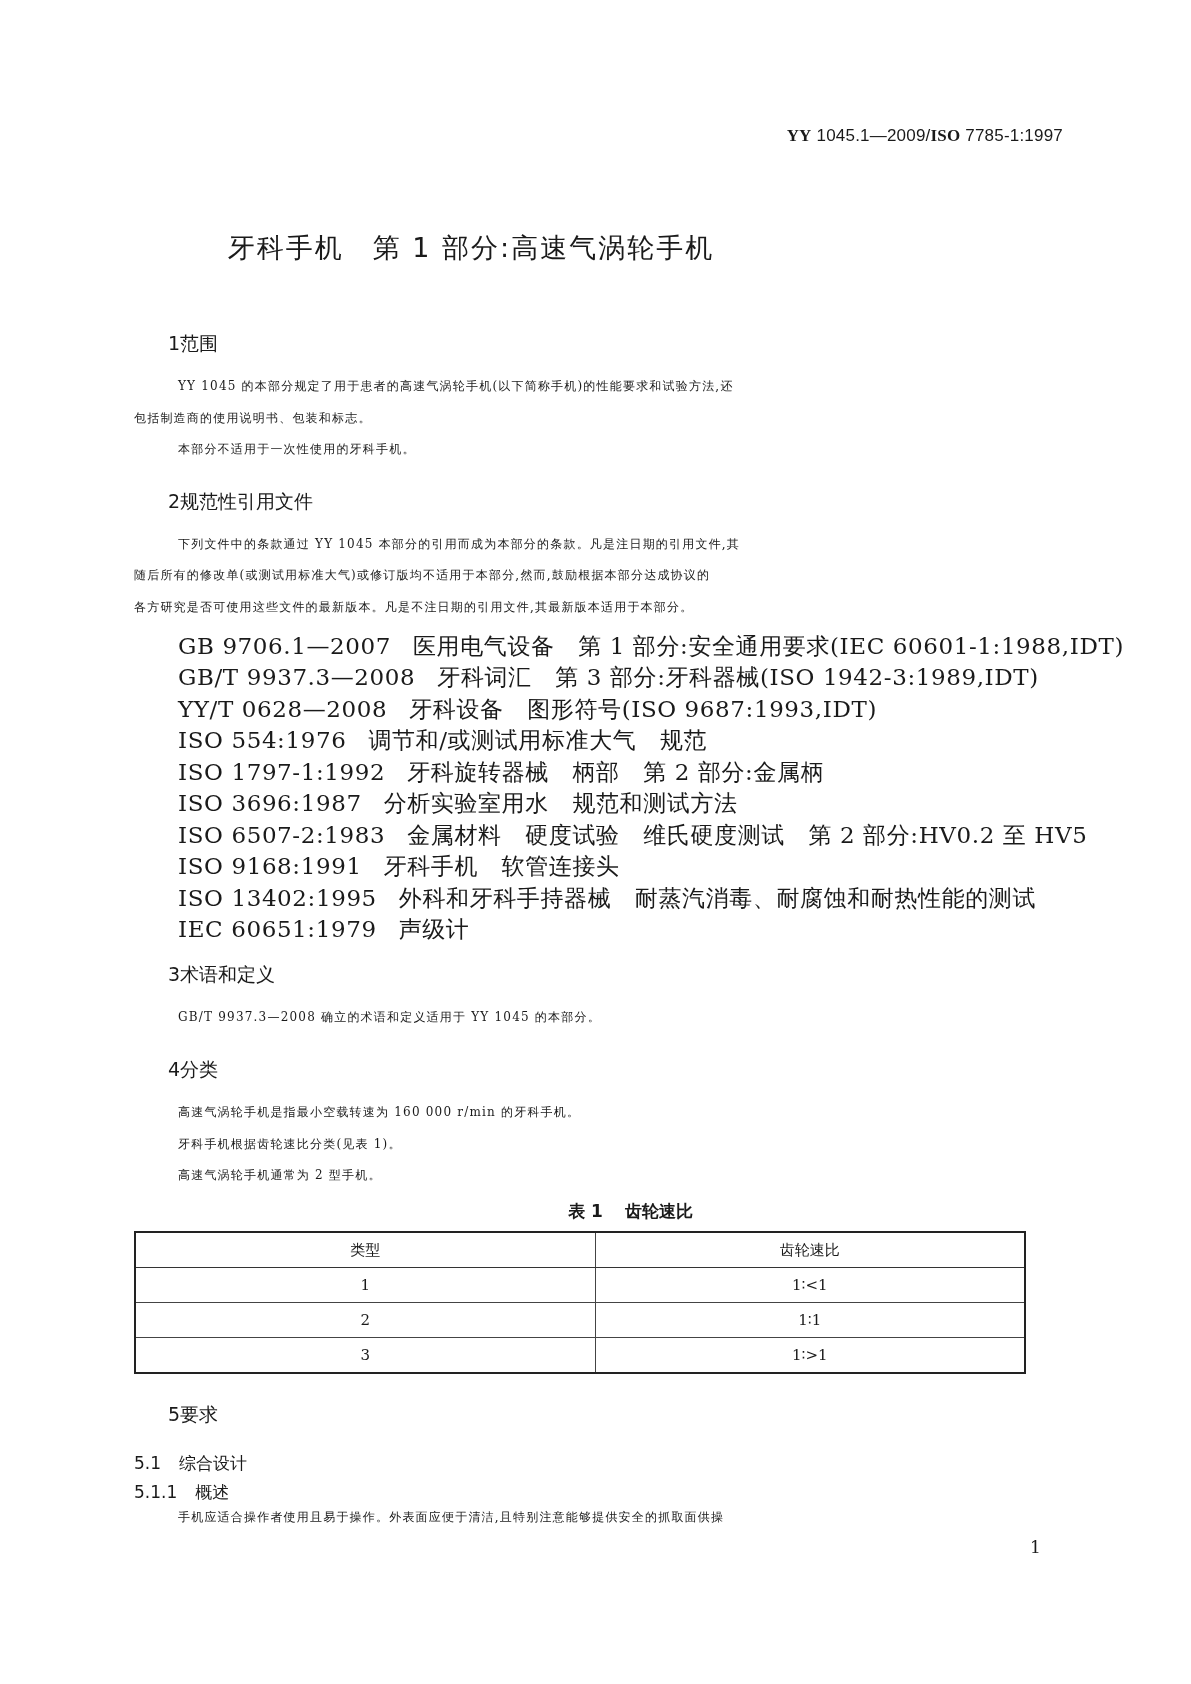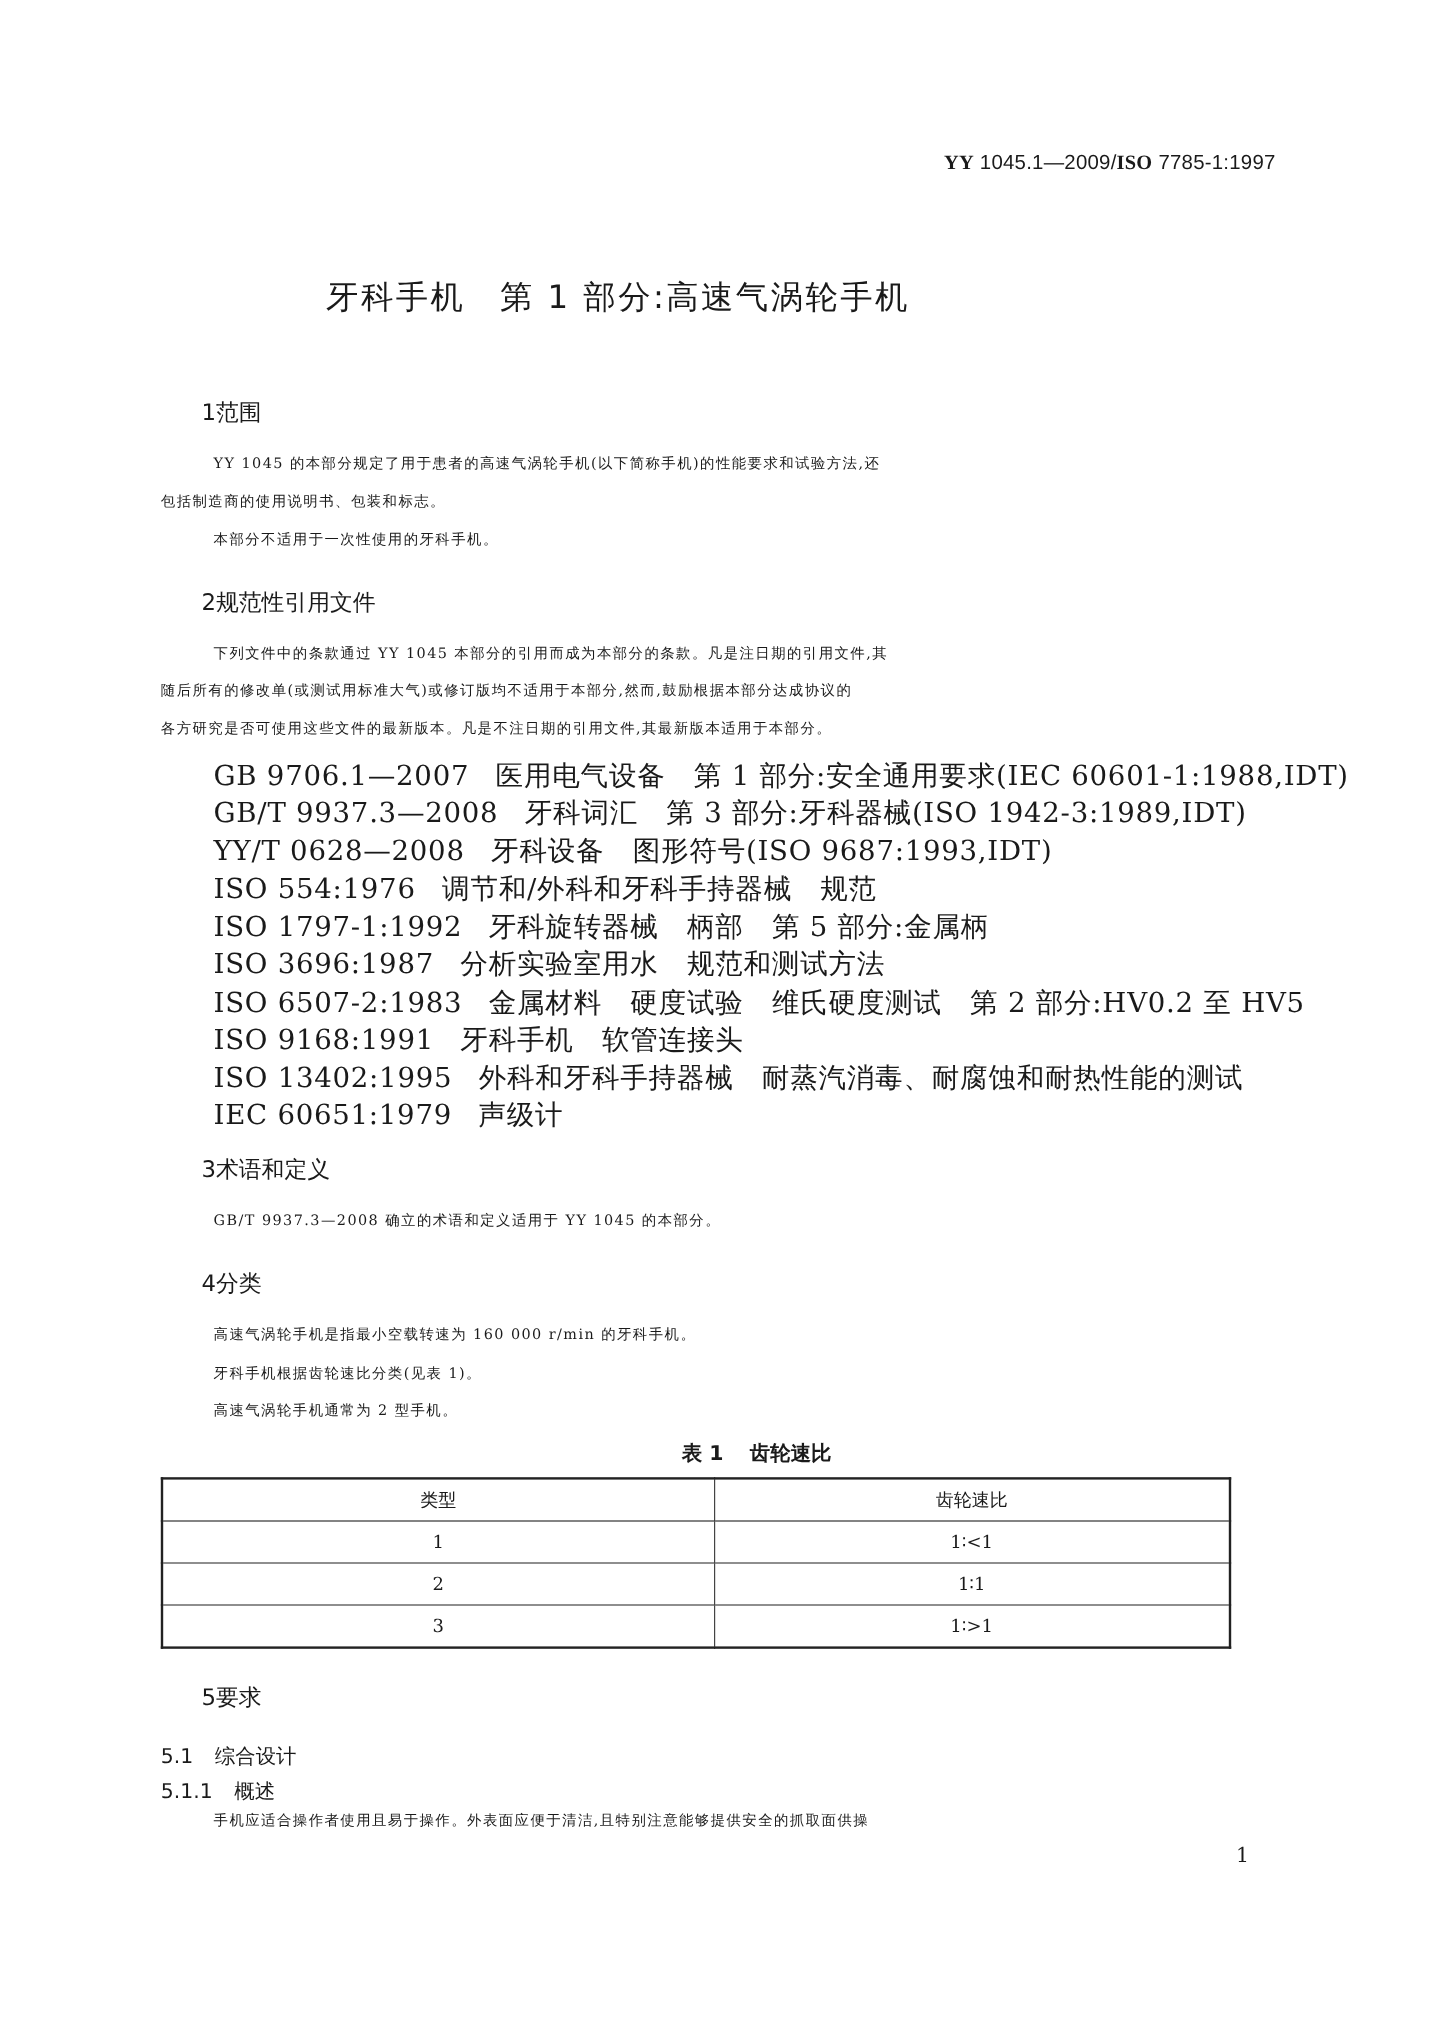--- a/index.html
+++ b/index.html
@@ -2,21 +2,21 @@
 <html><head>
 <meta charset="utf-8">
 <style>
   html, body { margin: 0; padding: 0; background: #ffffff; }
   body { width: 1191px; height: 1684px; position: relative; overflow: hidden;
          font-family: "DejaVu Serif", "Liberation Serif", serif; color: #1a1a1a; }
   .abs { position: absolute; white-space: nowrap; }
   .std-code { right: 128px; top: 126px; font-size: 17px; font-family: "Liberation Sans", "DejaVu Sans", sans-serif; letter-spacing: 0.2px; text-align: right; }
   .std-code b { font-family: "Liberation Serif", serif; font-weight: bold; }
   .doc-title { left: 0; width: 942px; text-align: center; top: 230px; font-size: 27px;
-               font-family: "DejaVu Sans", "Liberation Sans", sans-serif; letter-spacing: 2px; padding-left: 44px; }
+               font-family: "DejaVu Sans", "Liberation Sans", sans-serif; letter-spacing: 2px; }
   .h1 { left: 148px; font-size: 19px; font-family: "DejaVu Sans", "Liberation Sans", sans-serif; text-align: right; }
   .h1 .num { display: inline-block; width: 32px; }
   .h2 { left: 134px; font-size: 17px; font-family: "DejaVu Sans", "Liberation Sans", sans-serif; }
   .h2 .num { display: inline-block; margin-right: 18px; }
   .p { font-size: 12px; letter-spacing: 1.2px; }
   .p-first { left: 178px; }
   .p-cont { left: 134px; }
   .ref { left: 178px; font-size: 23px; letter-spacing: 0.6px; }
   .ref .code { display: inline-block; margin-right: 22px; }
   .tbl-caption { left: 0; width: 1191px; text-align: center; top: 1200px; font-size: 17px;
@@ -42,22 +42,22 @@
 <div class="abs p p-first" style="top:441px">本部分不适用于一次性使用的牙科手机。</div>
 
 <div class="abs h1" style="top:489px"><span class="num">2</span><span>规范性引用文件</span></div>
 <div class="abs p p-first" style="top:536px">下列文件中的条款通过 YY 1045 本部分的引用而成为本部分的条款。凡是注日期的引用文件,其</div>
 <div class="abs p p-cont" style="top:567px">随后所有的修改单(或测试用标准大气)或修订版均不适用于本部分,然而,鼓励根据本部分达成协议的</div>
 <div class="abs p p-cont" style="top:599px">各方研究是否可使用这些文件的最新版本。凡是不注日期的引用文件,其最新版本适用于本部分。</div>
 
 <div class="abs ref" style="top:631px"><span class="code">GB 9706.1—2007</span><span>医用电气设备　第 1 部分:安全通用要求(IEC 60601-1:1988,IDT)</span></div>
 <div class="abs ref" style="top:662px"><span class="code">GB/T 9937.3—2008</span><span>牙科词汇　第 3 部分:牙科器械(ISO 1942-3:1989,IDT)</span></div>
 <div class="abs ref" style="top:694px"><span class="code">YY/T 0628—2008</span><span>牙科设备　图形符号(ISO 9687:1993,IDT)</span></div>
-<div class="abs ref" style="top:725px"><span class="code">ISO 554:1976</span><span>调节和/外科和牙科手持器械　规范</span></div>
-<div class="abs ref" style="top:757px"><span class="code">ISO 1797-1:1992</span><span>牙科旋转器械　柄部　第 5 部分:金属柄</span></div>
+<div class="abs ref" style="top:725px"><span class="code">ISO 554:1976</span><span>调节和/或测试用标准大气　规范</span></div>
+<div class="abs ref" style="top:757px"><span class="code">ISO 1797-1:1992</span><span>牙科旋转器械　柄部　第 2 部分:金属柄</span></div>
 <div class="abs ref" style="top:788px"><span class="code">ISO 3696:1987</span><span>分析实验室用水　规范和测试方法</span></div>
 <div class="abs ref" style="top:820px"><span class="code">ISO 6507-2:1983</span><span>金属材料　硬度试验　维氏硬度测试　第 2 部分:HV0.2 至 HV5</span></div>
 <div class="abs ref" style="top:851px"><span class="code">ISO 9168:1991</span><span>牙科手机　软管连接头</span></div>
 <div class="abs ref" style="top:883px"><span class="code">ISO 13402:1995</span><span>外科和牙科手持器械　耐蒸汽消毒、耐腐蚀和耐热性能的测试</span></div>
 <div class="abs ref" style="top:914px"><span class="code">IEC 60651:1979</span><span>声级计</span></div>
 
 <div class="abs h1" style="top:962px"><span class="num">3</span><span>术语和定义</span></div>
 <div class="abs p p-first" style="top:1009px">GB/T 9937.3—2008 确立的术语和定义适用于 YY 1045 的本部分。</div>
 
 <div class="abs h1" style="top:1057px"><span class="num">4</span><span>分类</span></div>

